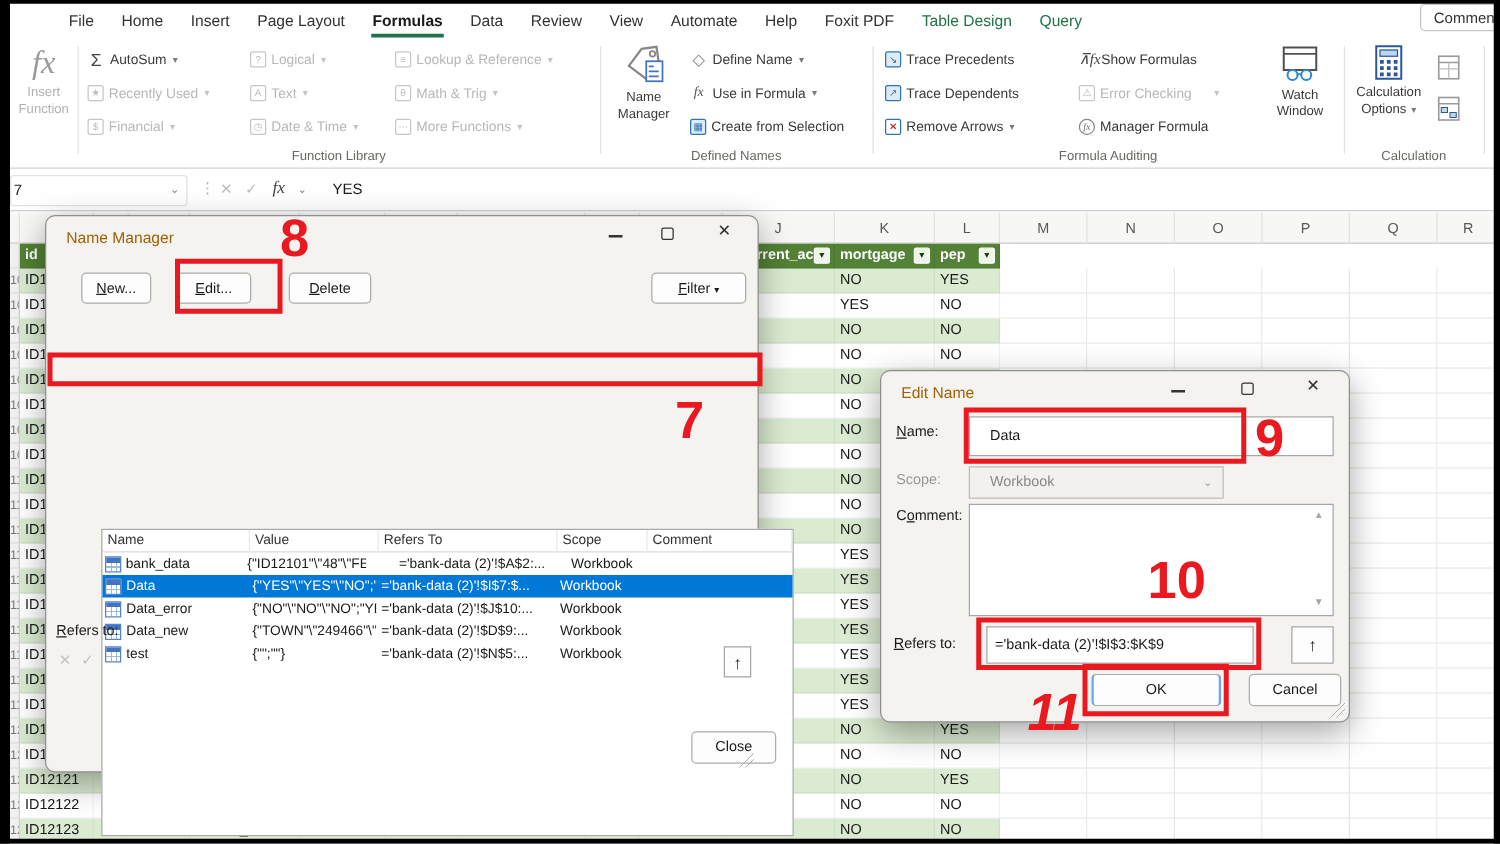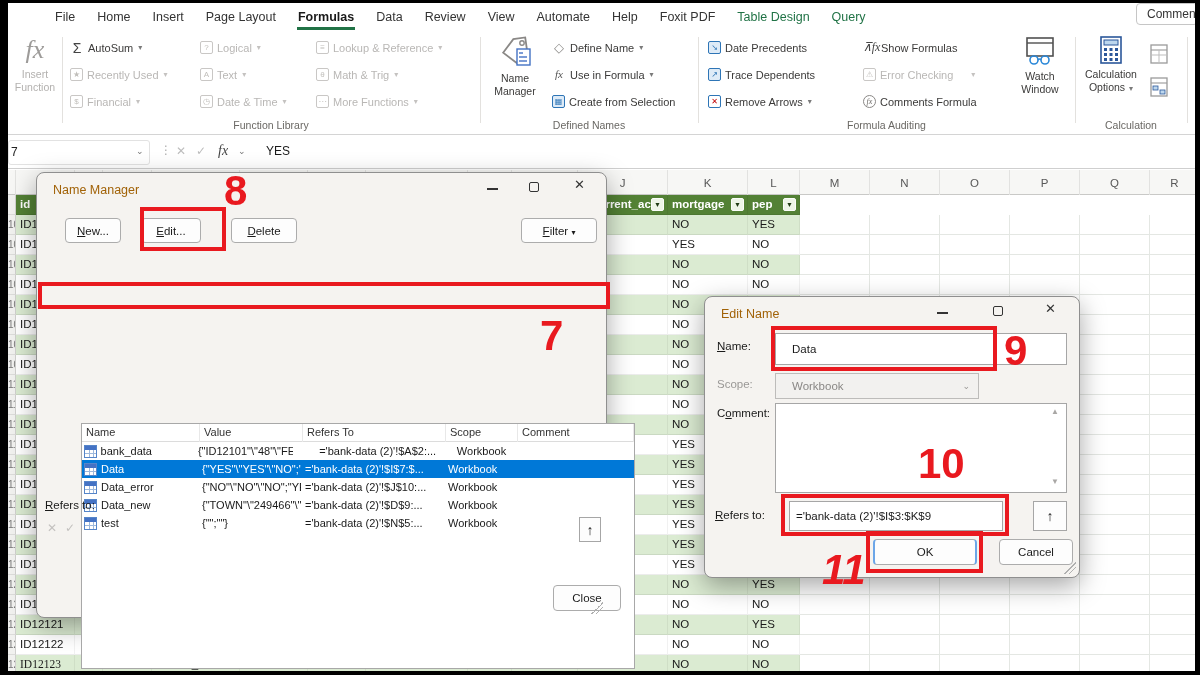--- a/index.html
+++ b/index.html
@@ -207,21 +207,21 @@
       <span class="chev">▾</span>
     </div>
     <div class="ritem" style="left:544px; top:62px;">
       <span class="ic blue">▦</span>
       <span>Create from Selection</span>
     </div>
     <div class="grp-label" style="left:472px; width:218px;">Defined Names</div>
 
     <div class="ritem" style="left:700px; top:8px;">
       <span class="ic blue">↘</span>
-      <span>Date Precedents</span>
+      <span>Trace Precedents</span>
     </div>
     <div class="ritem" style="left:700px; top:35px;">
       <span class="ic blue">↗</span>
       <span>Trace Dependents</span>
     </div>
     <div class="ritem" style="left:700px; top:62px;">
       <span class="ic" style="color:#c00000; border-color:#2e75b6;">✕</span>
       <span>Remove Arrows</span>
       <span class="chev">▾</span>
     </div>
@@ -229,21 +229,21 @@
       <span class="ic noborder" style="font-style:italic; font-family:'Liberation Serif',serif; color:#444; font-size:12px;">⊼fx</span>
       <span>Show Formulas</span>
     </div>
     <div class="ritem disabled" style="left:855px; top:35px;">
       <span class="ic gray">⚠</span>
       <span>Error Checking</span>
       <span class="chev" style="margin-left:14px;">▾</span>
     </div>
     <div class="ritem" style="left:855px; top:62px;">
       <span class="ic" style="border-radius:50%; font-style:italic; font-family:'Liberation Serif',serif;">fx</span>
-      <span>Comments Formula</span>
+      <span>Manager Formula</span>
     </div>
     <div class="rbig" style="left:1002px; width:60px;">
       <svg class="big-ic" width="34" height="32" viewBox="0 0 34 32">
         <rect x="4" y="3" width="26" height="18" fill="#fff" stroke="#505050" stroke-width="1.6"></rect>
         <line x1="4" y1="8" x2="30" y2="8" stroke="#505050" stroke-width="1.4"></line>
         <circle cx="11" cy="25" r="4" fill="none" stroke="#2b88d8" stroke-width="1.6"></circle>
         <circle cx="22" cy="25" r="4" fill="none" stroke="#2b88d8" stroke-width="1.6"></circle>
         <path d="M15 25 q1.5 -2 3 0" fill="none" stroke="#2b88d8" stroke-width="1.4"></path>
       </svg>
       <span>Watch</span><br>
@@ -796,21 +796,21 @@
           <div class="cell" style="width: 52px; background: rgb(255, 255, 255);">NO</div>
           <div class="cell white" style="width: 70px;"></div>
           <div class="cell white" style="width: 70px;"></div>
           <div class="cell white" style="width: 70px;"></div>
           <div class="cell white" style="width: 70px;"></div>
           <div class="cell white" style="width: 70px;"></div>
           <div class="cell white" style="width: 50px;"></div>
         </div>
         <div class="srow data-row" style="top: 460px;">
           <div class="rowhdr">124</div>
-          <div class="cell" style="width: 59px; background: rgb(219, 235, 210); font-family: Liberation Serif, serif;">ID12123</div>
+          <div class="cell" style="width: 59px; background: rgb(219, 235, 210);">ID12123</div>
           <div class="cell num" style="width: 28px; background: rgb(219, 235, 210);">54</div>
           <div class="cell" style="width: 49px; background: rgb(219, 235, 210);">MALE</div>
           <div class="cell" style="width: 88px; background: rgb(219, 235, 210);">INNER_CITY</div>
           <div class="cell num" style="width: 68px; background: rgb(219, 235, 210);">384466</div>
           <div class="cell" style="width: 58px; background: rgb(219, 235, 210);">YES</div>
           <div class="cell num" style="width: 102px; background: rgb(219, 235, 210);">0</div>
           <div class="cell" style="width: 44px; background: rgb(219, 235, 210);">NO</div>
           <div class="cell" style="width: 66px; background: rgb(219, 235, 210);">YES</div>
           <div class="cell" style="width: 90px; background: rgb(219, 235, 210);">YES</div>
           <div class="cell" style="width: 80px; background: rgb(219, 235, 210);">NO</div>

